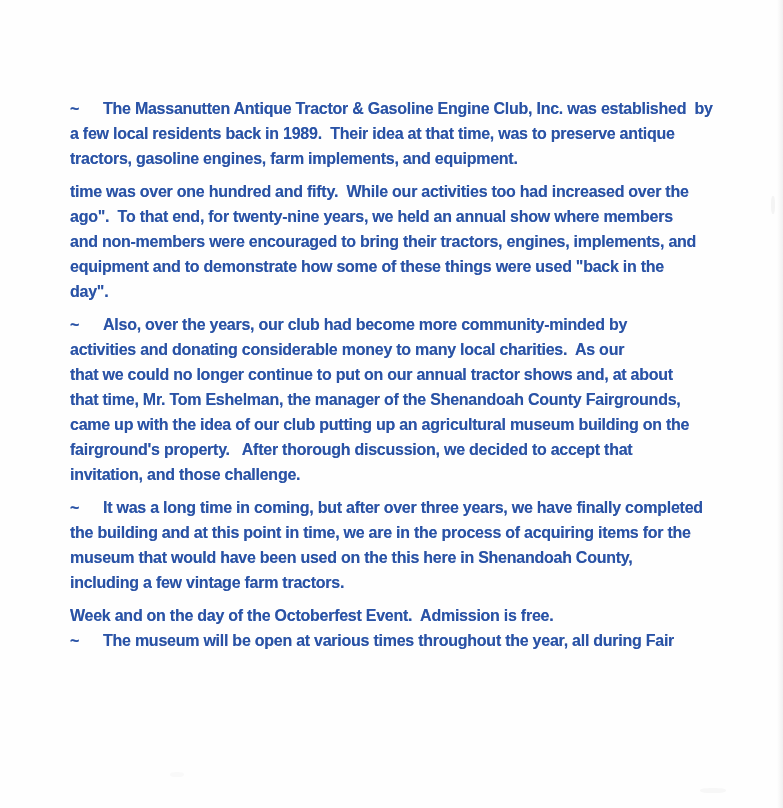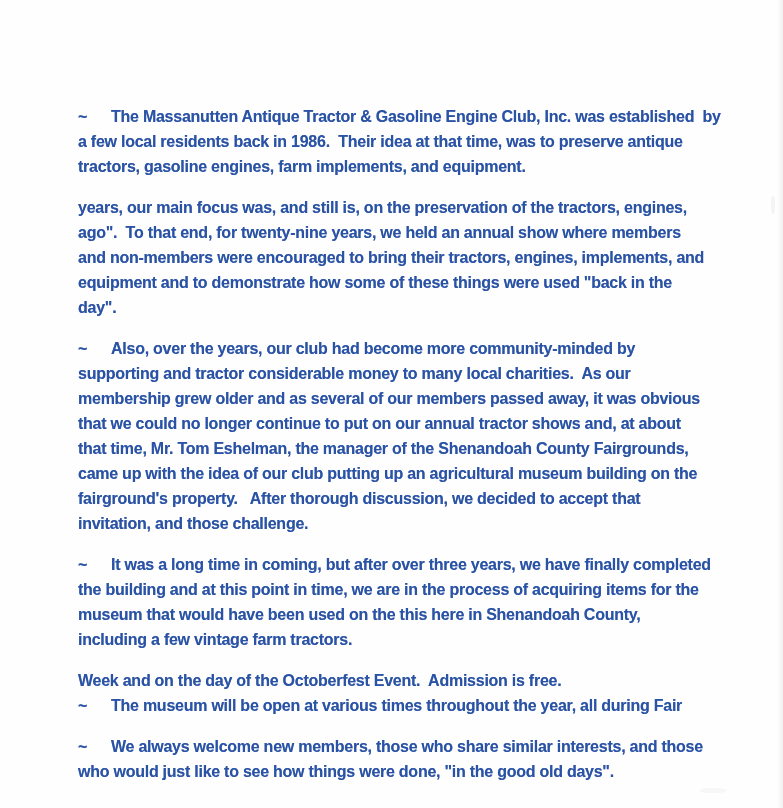--- a/index.html
+++ b/index.html
@@ -39,73 +39,68 @@
     left: 62px;
     top: 88px;
     width: 680px;
     color: #2a53a6;
     font-size: 16px;
     font-weight: 700;
     letter-spacing: -0.25px;
     text-shadow: 0 0 0.5px rgba(42,83,166,0.55);
   }
   .paragraph {
-    margin: 16px;
+    margin: 8px;
     padding: 0;
   }
   .line {
     height: 25px;
     line-height: 25px;
     white-space: pre;
   }
   .bullet {
     display: inline-block;
     width: 33px;
     line-height: 25px;
   }
 </style>
 </head>
 <body>
 
 <div class="scan-page">
   <div class="text-block">
       <div class="paragraph">
         <div class="line"><span class="bullet">~</span><span>The Massanutten Antique Tractor &amp; Gasoline Engine Club, Inc. was established  by</span></div>
-        <div class="line"><span>a few local residents back in 1986.  Their idea at that time, was to preserve antique</span></div>
+        <div class="line"><span>a few local residents back in 1989.  Their idea at that time, was to preserve antique</span></div>
         <div class="line"><span>tractors, gasoline engines, farm implements, and equipment.</span></div>
       </div>
       <div class="paragraph">
-        <div class="line"><span>years, our main focus was, and still is, on the preservation of the tractors, engines,</span></div>
+        <div class="line"><span>time was over one hundred and fifty.  While our activities too had increased over the</span></div>
         <div class="line"><span>ago".  To that end, for twenty-nine years, we held an annual show where members</span></div>
         <div class="line"><span>and non-members were encouraged to bring their tractors, engines, implements, and</span></div>
         <div class="line"><span>equipment and to demonstrate how some of these things were used "back in the</span></div>
         <div class="line"><span>day".</span></div>
       </div>
       <div class="paragraph">
         <div class="line"><span class="bullet">~</span><span>Also, over the years, our club had become more community-minded by</span></div>
-        <div class="line"><span>supporting and tractor considerable money to many local charities.  As our</span></div>
-        <div class="line"><span>membership grew older and as several of our members passed away, it was obvious</span></div>
+        <div class="line"><span>activities and donating considerable money to many local charities.  As our</span></div>
         <div class="line"><span>that we could no longer continue to put on our annual tractor shows and, at about</span></div>
         <div class="line"><span>that time, Mr. Tom Eshelman, the manager of the Shenandoah County Fairgrounds,</span></div>
         <div class="line"><span>came up with the idea of our club putting up an agricultural museum building on the</span></div>
         <div class="line"><span>fairground's property.   After thorough discussion, we decided to accept that</span></div>
         <div class="line"><span>invitation, and those challenge.</span></div>
       </div>
       <div class="paragraph">
         <div class="line"><span class="bullet">~</span><span>It was a long time in coming, but after over three years, we have finally completed</span></div>
         <div class="line"><span>the building and at this point in time, we are in the process of acquiring items for the</span></div>
         <div class="line"><span>museum that would have been used on the this here in Shenandoah County,</span></div>
         <div class="line"><span>including a few vintage farm tractors.</span></div>
       </div>
       <div class="paragraph">
         <div class="line"><span>Week and on the day of the Octoberfest Event.  Admission is free.</span></div>
         <div class="line"><span class="bullet">~</span><span>The museum will be open at various times throughout the year, all during Fair</span></div>
       </div>
-      <div class="paragraph">
-        <div class="line"><span class="bullet">~</span><span>We always welcome new members, those who share similar interests, and those</span></div>
-        <div class="line"><span>who would just like to see how things were done, "in the good old days".</span></div>
-      </div>
     </div>
   <div class="edge-shade"></div>
   <div class="scan-artifact artifact-1"></div>
   <div class="scan-artifact artifact-2"></div>
   <div class="scan-artifact artifact-3"></div>
 </div>
 
 </body></html>

